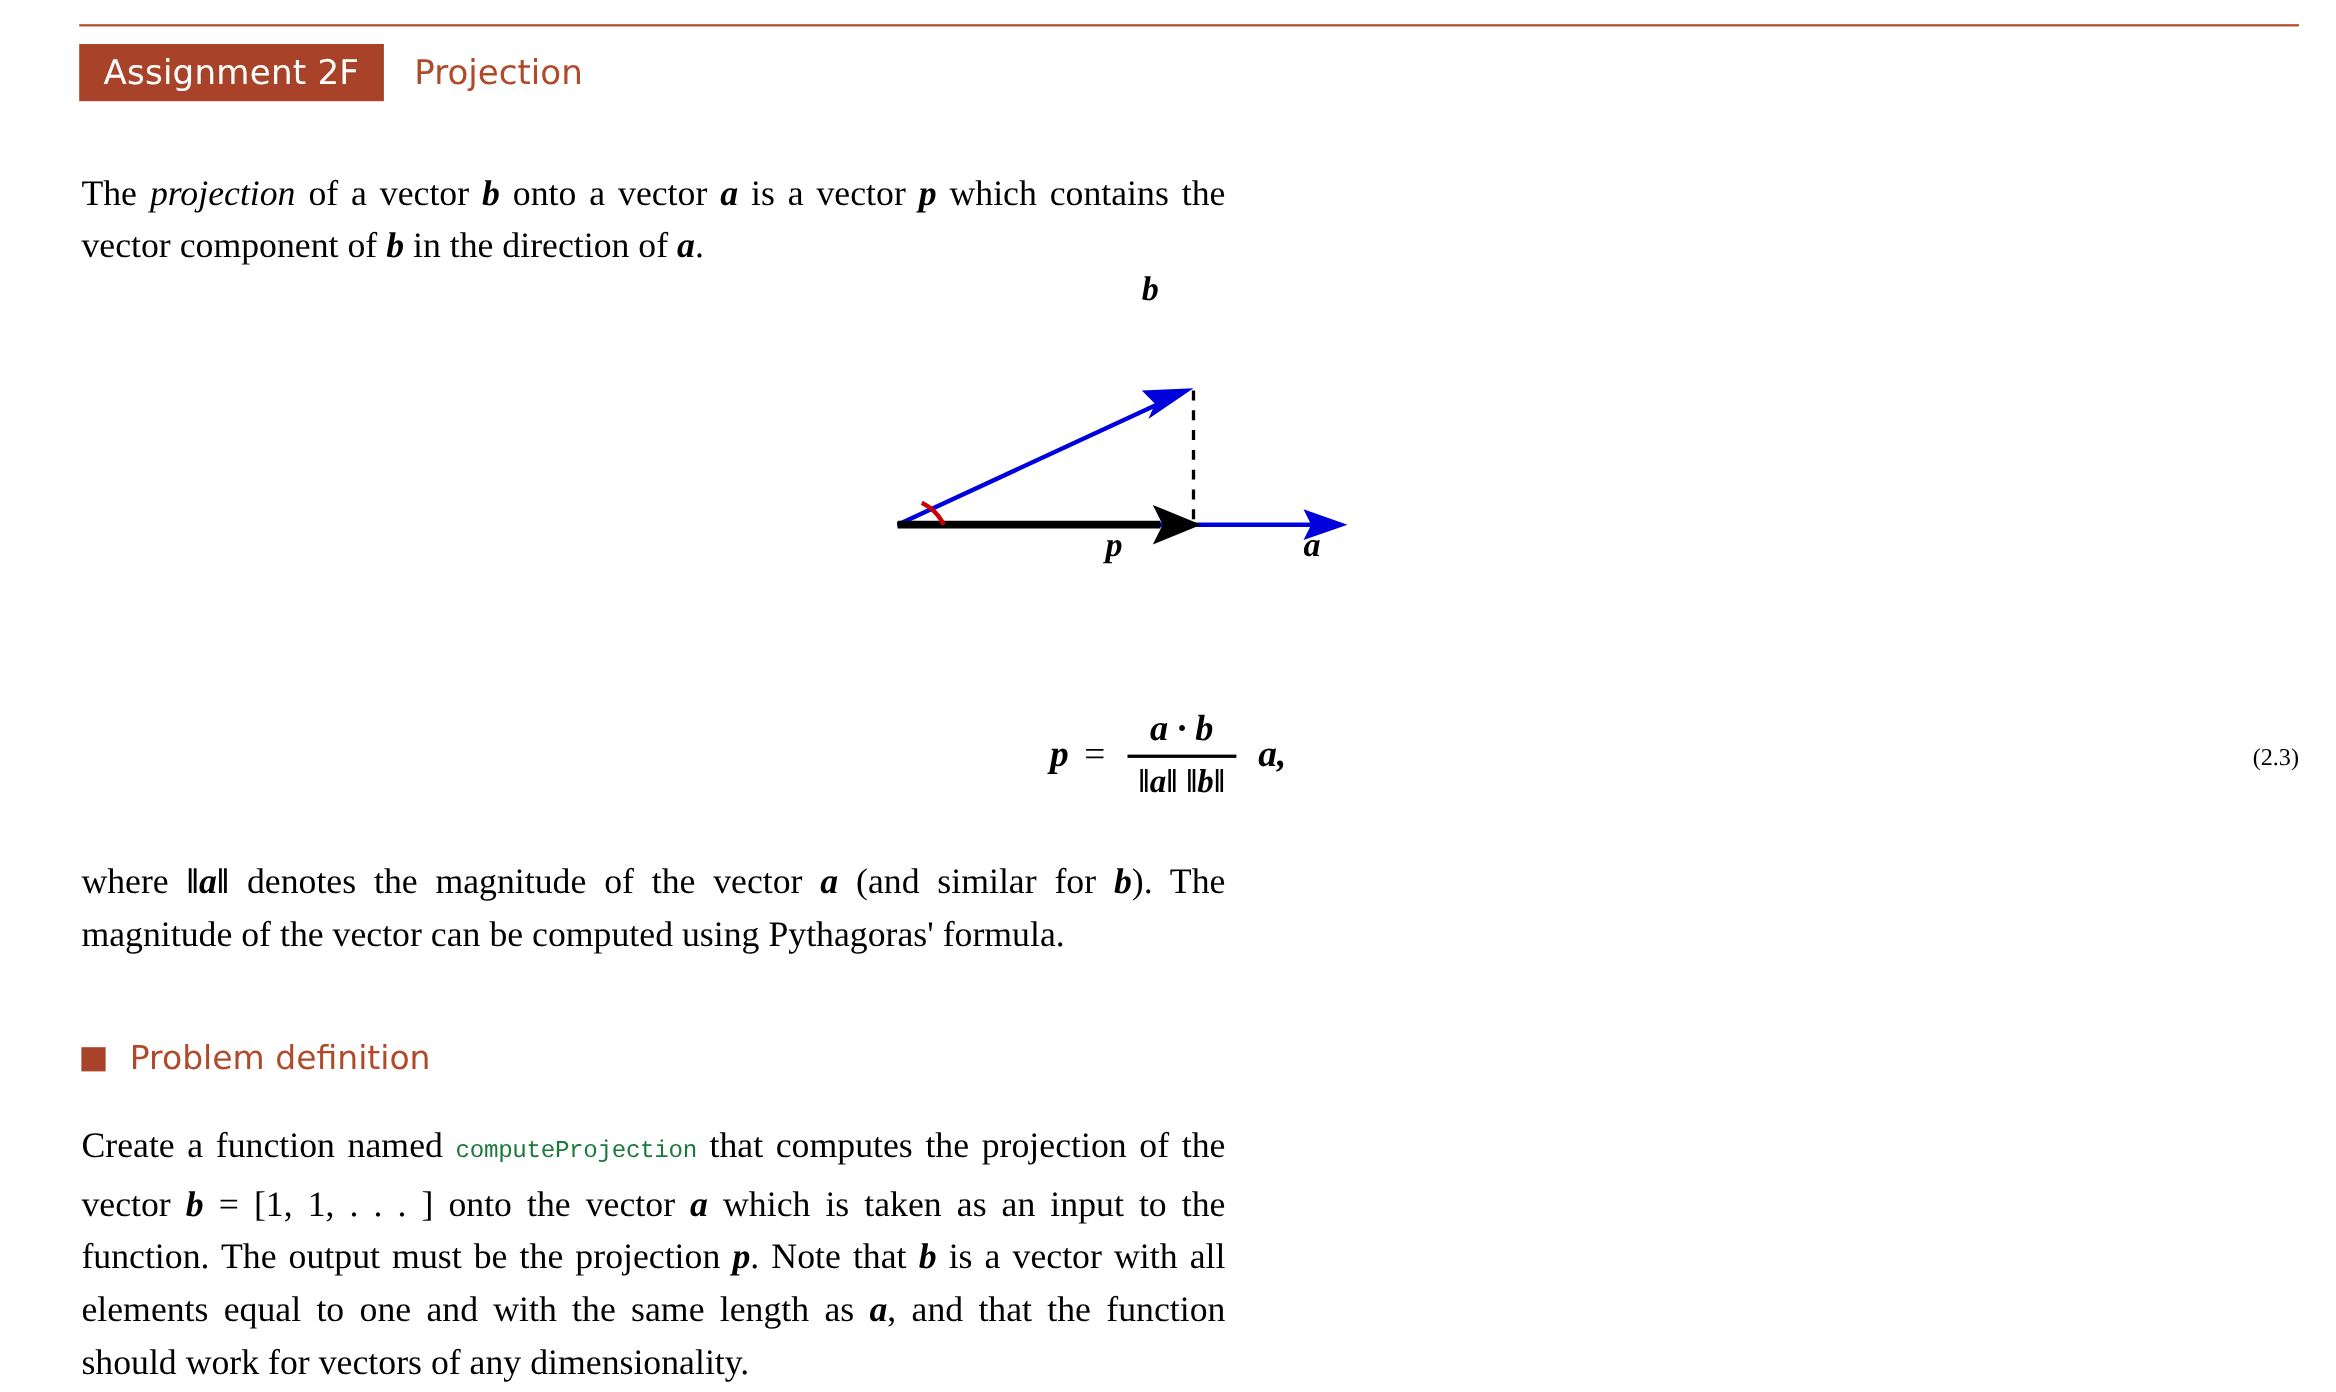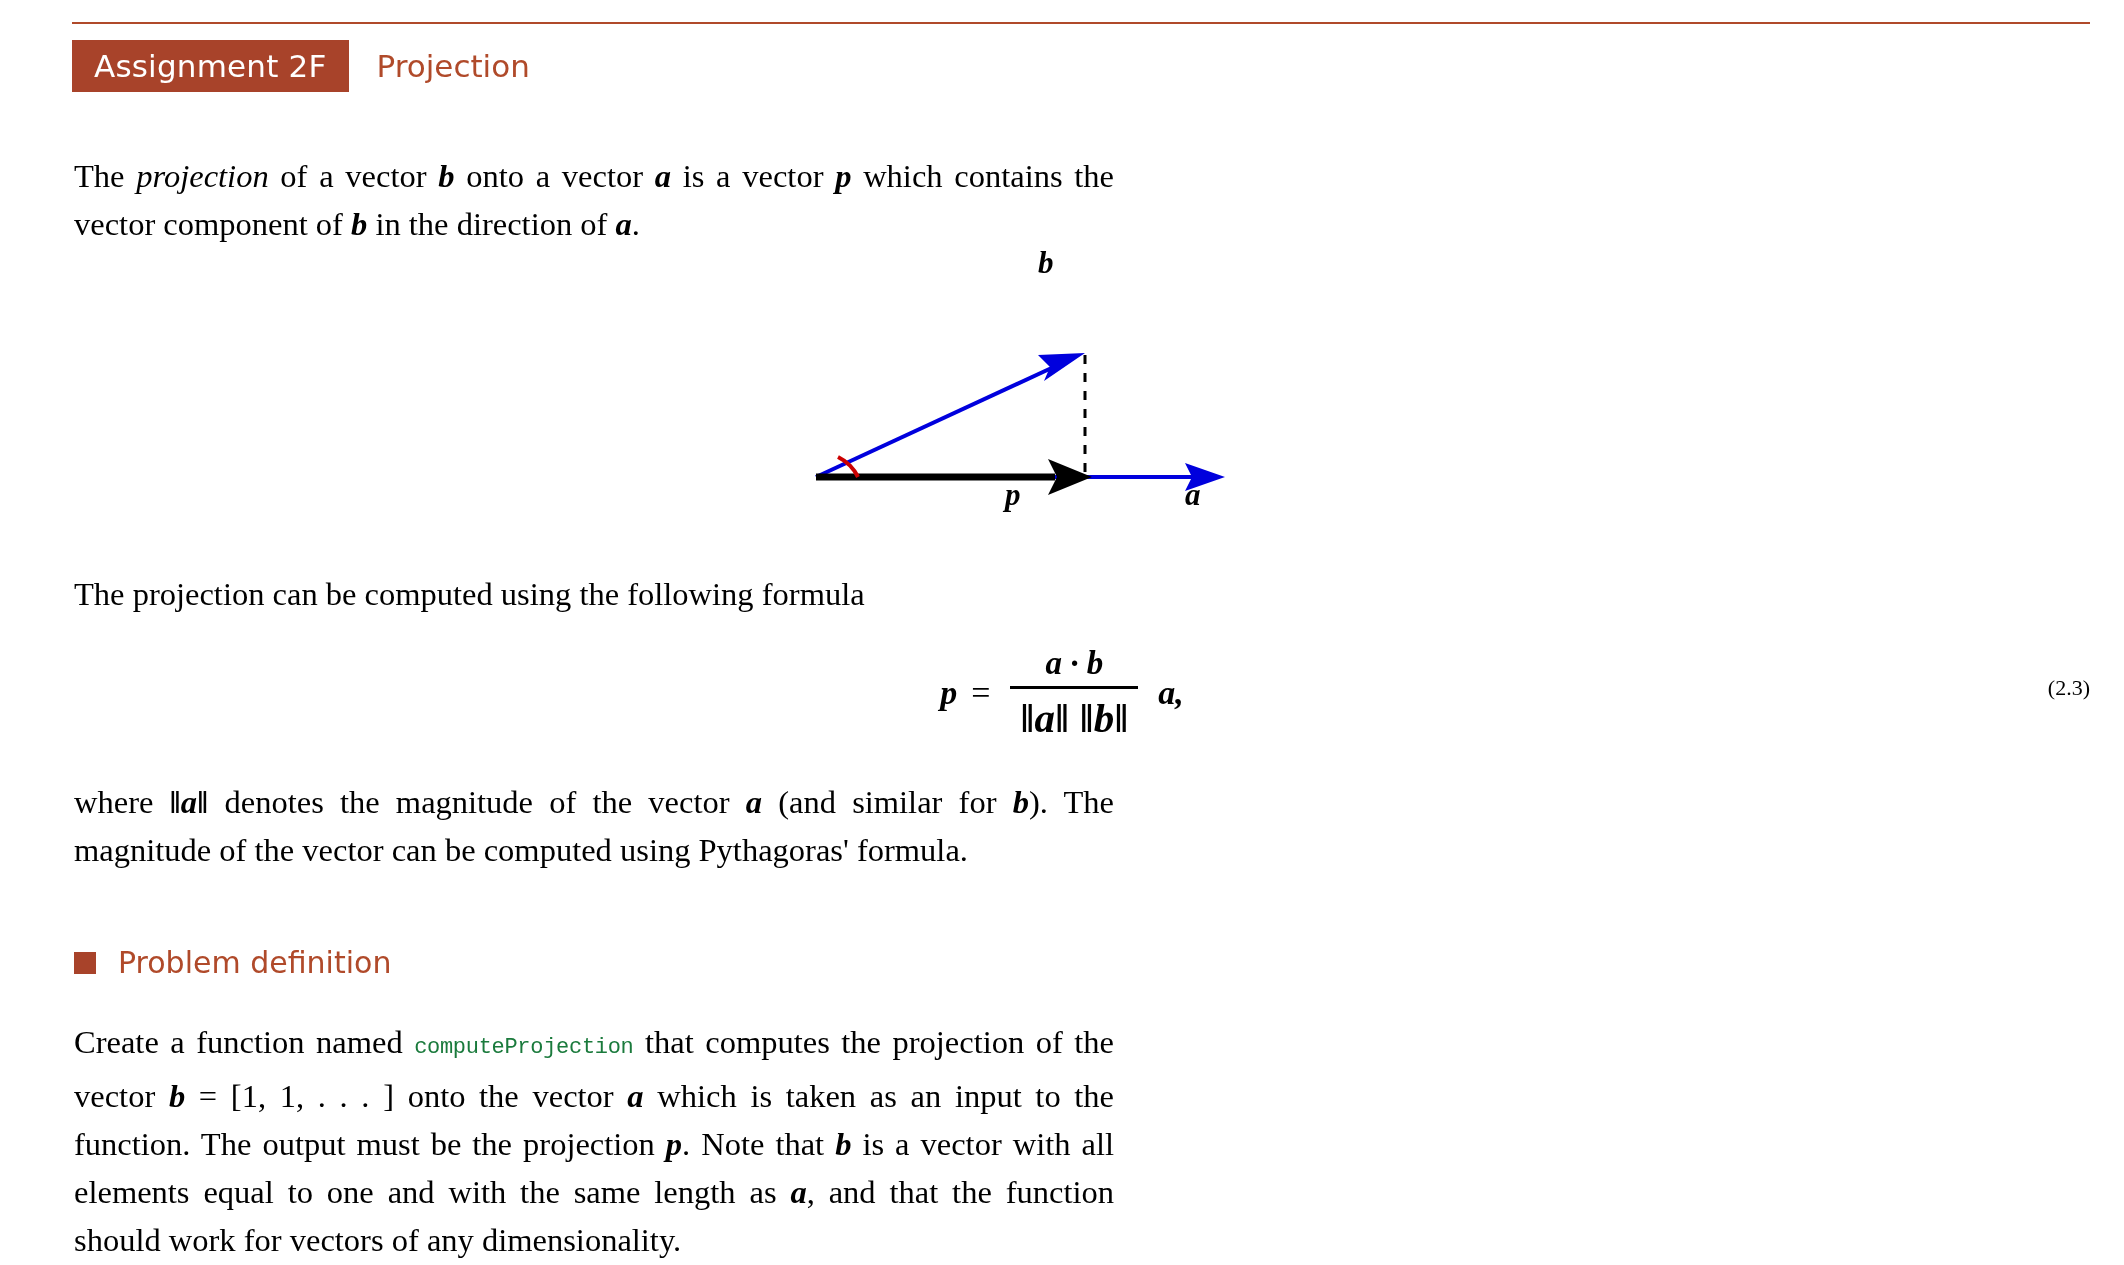--- a/index.html
+++ b/index.html
@@ -168,21 +168,21 @@
     text-align: center;
   }
   .frac .bar {
     width: 100%;
     height: 2.5px;
     background: #000;
   }
   .frac .den {
     font-weight: bold;
     font-style: italic;
-    font-size: 41px;
+    font-size: 30px;
     padding: 5px 10px 0 10px;
     white-space: nowrap;
   }
   .eq-tail {
     font-weight: bold;
     font-style: italic;
     font-size: 34px;
     margin-left: 4px;
   }
   .eq-number {
@@ -246,21 +246,20 @@
 
       <line x1="285" y1="100" x2="285" y2="222" stroke="#000000" stroke-width="3" stroke-dasharray="9,9"></line>
 
       <path d="M 58 222 A 44 44 0 0 0 38 202" fill="none" stroke="#cc0000" stroke-width="4"></path>
     </svg>
     <span class="fig-label lbl-b">b</span>
     <span class="fig-label lbl-p">p</span>
     <span class="fig-label lbl-a">a</span>
   </div>
 
-  <div class="para p-formula-intro">The projection can be computed using the following formula</div>
 
   <div class="equation-block">
     <div class="equation">
       <span class="eq-inner">
         <span class="eq-lhs">p</span>
         <span class="eq-eq">=</span>
         <span class="frac">
           <span class="num">a · b</span>
           <span class="bar"></span>
           <span class="den">‖a‖ ‖b‖</span>

